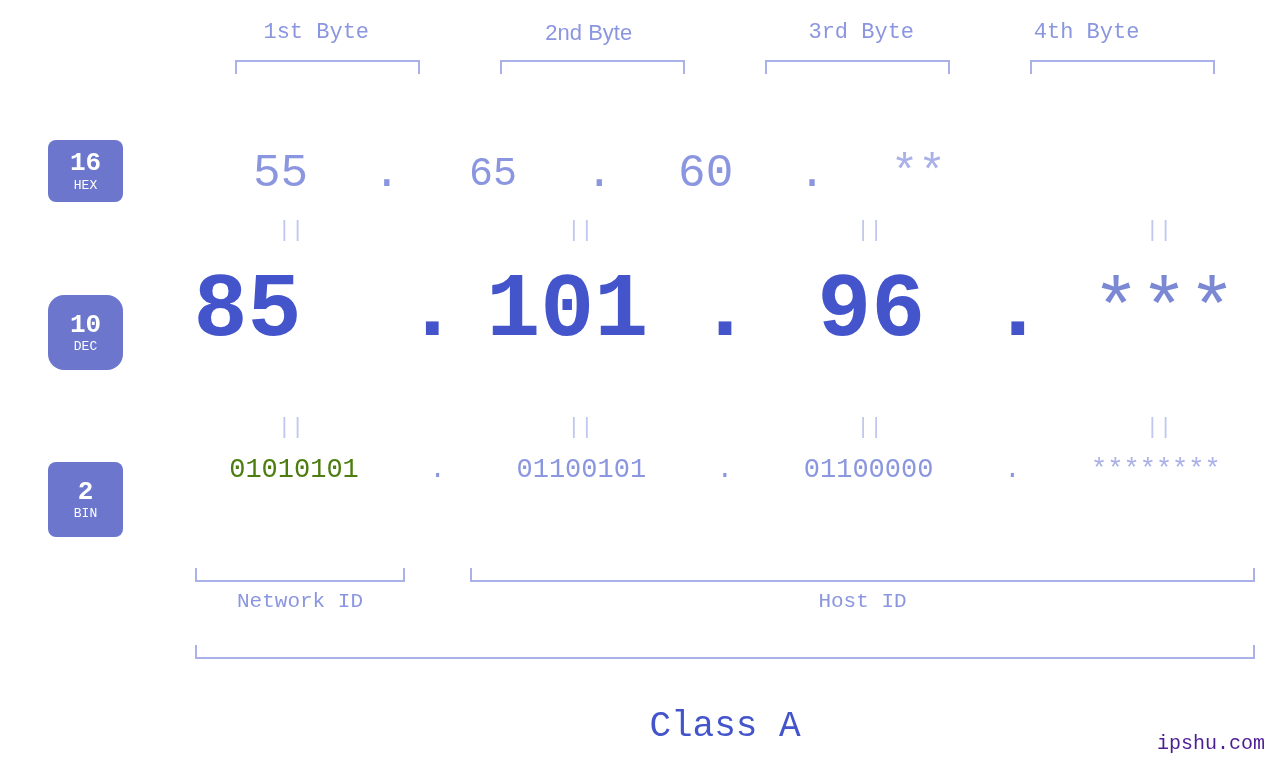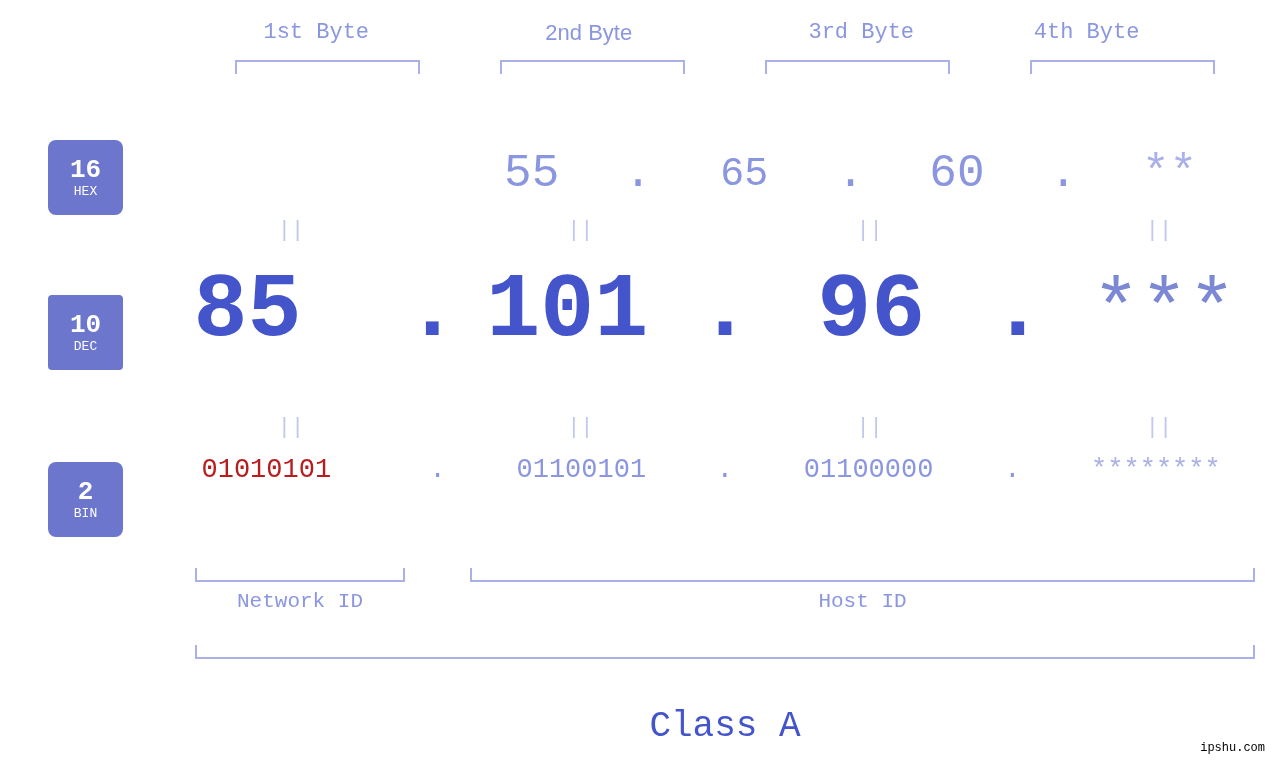--- a/index.html
+++ b/index.html
@@ -32,46 +32,46 @@
     <div style="width:200px; text-align:left; color:#8b96e0; font-size:22px; font-family:'Courier New',monospace;">4th Byte</div>
   </div>
 
   <div style="position:absolute; top:60px; left:195px; width:1060px; display:flex; justify-content:space-around; align-items:flex-start;">
     <div style="width:185px; height:14px; border:2px solid #aab0e8; border-bottom:none;"></div>
     <div style="width:185px; height:14px; border:2px solid #aab0e8; border-bottom:none;"></div>
     <div style="width:185px; height:14px; border:2px solid #aab0e8; border-bottom:none;"></div>
     <div style="width:185px; height:14px; border:2px solid #aab0e8; border-bottom:none;"></div>
   </div>
 
-  <div style="position:absolute; top:140px; left:48px; width:75px; height:75px; background:#6b76cc; border-radius:8px; display:flex; flex-direction:column; align-items:center; justify-content:center; color:white;">
+  <div style="position:absolute; top:140px; left:48px; width:75px; height:62px; background:#6b76cc; border-radius:8px; display:flex; flex-direction:column; align-items:center; justify-content:center; color:white;">
     <span style="font-size:26px; font-weight:bold; font-family:'Courier New',monospace; line-height:1.1;">16</span>
     <span style="font-size:13px; font-family:'Courier New',monospace;">HEX</span>
   </div>
 
-  <div style="position:absolute; top:148px; left:172px; width:1090px; display:flex; align-items:center; justify-content:flex-end;">
+  <div style="position:absolute; top:148px; left:188px; width:1090px; display:flex; align-items:center; justify-content:flex-start;">
     <div style="width:185px; text-align:center; color:#8b96e0; font-size:46px; font-family:'Courier New',monospace;">55</div>
     <div style="color:#8b96e0; font-size:46px; font-family:'Courier New',monospace;">.</div>
     <div style="width:185px; text-align:center; color:#8b96e0; font-size:40px; font-family:'Courier New',monospace;">65</div>
     <div style="color:#8b96e0; font-size:46px; font-family:'Courier New',monospace;">.</div>
     <div style="width:185px; text-align:center; color:#8b96e0; font-size:46px; font-family:'Courier New',monospace;">60</div>
     <div style="color:#8b96e0; font-size:46px; font-family:'Courier New',monospace;">.</div>
     <div style="width:185px; text-align:center; color:#aab0e8; font-size:46px; font-family:'Courier New',monospace;">**</div>
   </div>
 
   <div style="position:absolute; top:218px; left:180px; width:1090px; display:flex; justify-content:space-around;">
     <div style="width:185px; text-align:center; color:#c0c8f0; font-size:22px; font-family:'Courier New',monospace;">||</div>
     <div style="width:30px;"></div>
     <div style="width:185px; text-align:center; color:#c0c8f0; font-size:22px; font-family:'Courier New',monospace;">||</div>
     <div style="width:30px;"></div>
     <div style="width:185px; text-align:center; color:#c0c8f0; font-size:22px; font-family:'Courier New',monospace;">||</div>
     <div style="width:30px;"></div>
     <div style="width:185px; text-align:center; color:#c0c8f0; font-size:22px; font-family:'Courier New',monospace;">||</div>
   </div>
 
-  <div style="position:absolute; top:295px; left:48px; width:75px; height:75px; background:#6b76cc; border-radius:4px; display:flex; flex-direction:column; align-items:center; justify-content:center; color:white;">
+  <div style="position:absolute; top:295px; left:48px; width:75px; height:75px; background:#6b76cc; border-radius:16px; display:flex; flex-direction:column; align-items:center; justify-content:center; color:white;">
     <span style="font-size:26px; font-weight:bold; font-family:'Courier New',monospace; line-height:1.1;">10</span>
     <span style="font-size:13px; font-family:'Courier New',monospace;">DEC</span>
   </div>
 
   <div style="position:absolute; top:260px; left:180px; width:1090px; display:flex; align-items:center; justify-content:space-around;">
     <div style="width:185px; text-align:left; color:#4455cc; font-size:90px; font-weight:bold; font-family:'Courier New',monospace;">85</div>
     <div style="color:#4455cc; font-size:90px; font-weight:bold; font-family:'Courier New',monospace;">.</div>
     <div style="width:185px; text-align:left; color:#4455cc; font-size:90px; font-weight:bold; font-family:'Courier New',monospace;">101</div>
     <div style="color:#4455cc; font-size:90px; font-weight:bold; font-family:'Courier New',monospace;">.</div>
     <div style="width:185px; text-align:center; color:#4455cc; font-size:90px; font-weight:bold; font-family:'Courier New',monospace;">96</div>
@@ -88,35 +88,35 @@
     <div style="width:30px;"></div>
     <div style="width:185px; text-align:center; color:#c0c8f0; font-size:22px; font-family:'Courier New',monospace;">||</div>
   </div>
 
   <div style="position:absolute; top:462px; left:48px; width:75px; height:75px; background:#6b76cc; border-radius:8px; display:flex; flex-direction:column; align-items:center; justify-content:center; color:white;">
     <span style="font-size:26px; font-weight:bold; font-family:'Courier New',monospace; line-height:1.1;">2</span>
     <span style="font-size:13px; font-family:'Courier New',monospace;">BIN</span>
   </div>
 
   <div style="position:absolute; top:455px; left:180px; width:1090px; display:flex; align-items:center; justify-content:space-around;">
-    <div style="width:185px; color:#b91c1c; font-size:27px; font-family:'Courier New',monospace;">01010101</div>
+    <div style="width:185px; text-align:center; color:#4d7c0f; font-size:27px; font-family:'Courier New',monospace;">01010101</div>
     <div style="color:#8b96e0; font-size:27px; font-family:'Courier New',monospace;">.</div>
     <div style="width:185px; text-align:center; color:#8b96e0; font-size:27px; font-family:'Courier New',monospace;">01100101</div>
     <div style="color:#8b96e0; font-size:27px; font-family:'Courier New',monospace;">.</div>
     <div style="width:185px; text-align:center; color:#8b96e0; font-size:27px; font-family:'Courier New',monospace;">01100000</div>
     <div style="color:#8b96e0; font-size:27px; font-family:'Courier New',monospace;">.</div>
     <div style="width:185px; text-align:center; color:#aab0e8; font-size:27px; font-family:'Courier New',monospace;">********</div>
   </div>
 
   <div style="position:absolute; top:568px; left:195px; width:210px; height:14px; border:2px solid #aab0e8; border-top:none;"></div>
 
   <div style="position:absolute; top:568px; left:470px; width:785px; height:14px; border:2px solid #aab0e8; border-top:none;"></div>
 
   <div style="position:absolute; top:590px; left:195px; width:210px; text-align:center; color:#8b96e0; font-size:21px; font-family:'Courier New',monospace;">Network ID</div>
 
   <div style="position:absolute; top:590px; left:470px; width:785px; text-align:center; color:#8b96e0; font-size:21px; font-family:'Courier New',monospace;">Host ID</div>
 
   <div style="position:absolute; top:645px; left:195px; width:1060px; height:14px; border:2px solid #aab0e8; border-top:none;"></div>
 
   <div style="position:absolute; top:706px; left:195px; width:1060px; text-align:center; color:#4455cc; font-size:36px; font-family:'Courier New',monospace;">Class A</div>
 
-  <div style="position:absolute; bottom:12px; right:20px; color:#000000; font-size:12px; font-family:'Courier New',monospace;">ipshu.com</div>
+  <div style="position:absolute; bottom:12px; right:20px; color:#4c1d95; font-size:20px; font-family:'Courier New',monospace;">ipshu.com</div>
 </div>
 
 </body></html>

